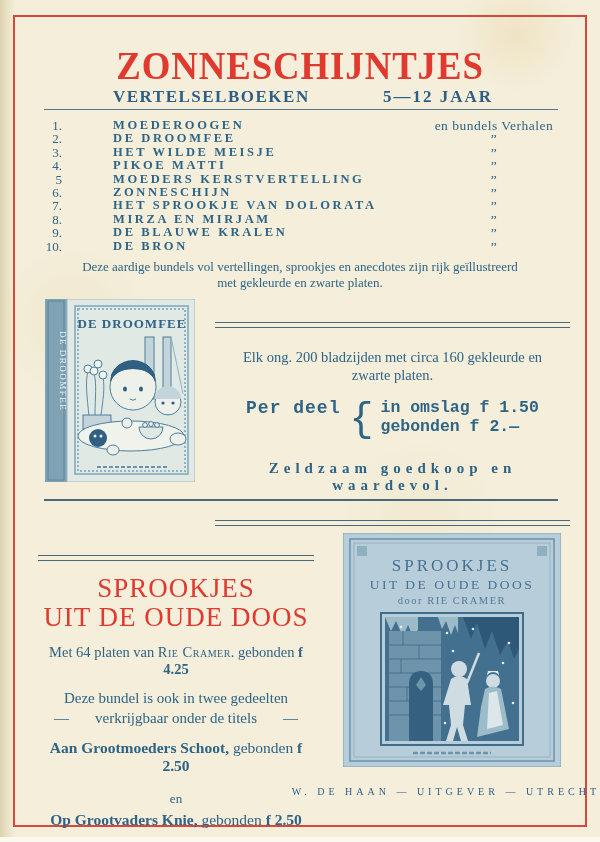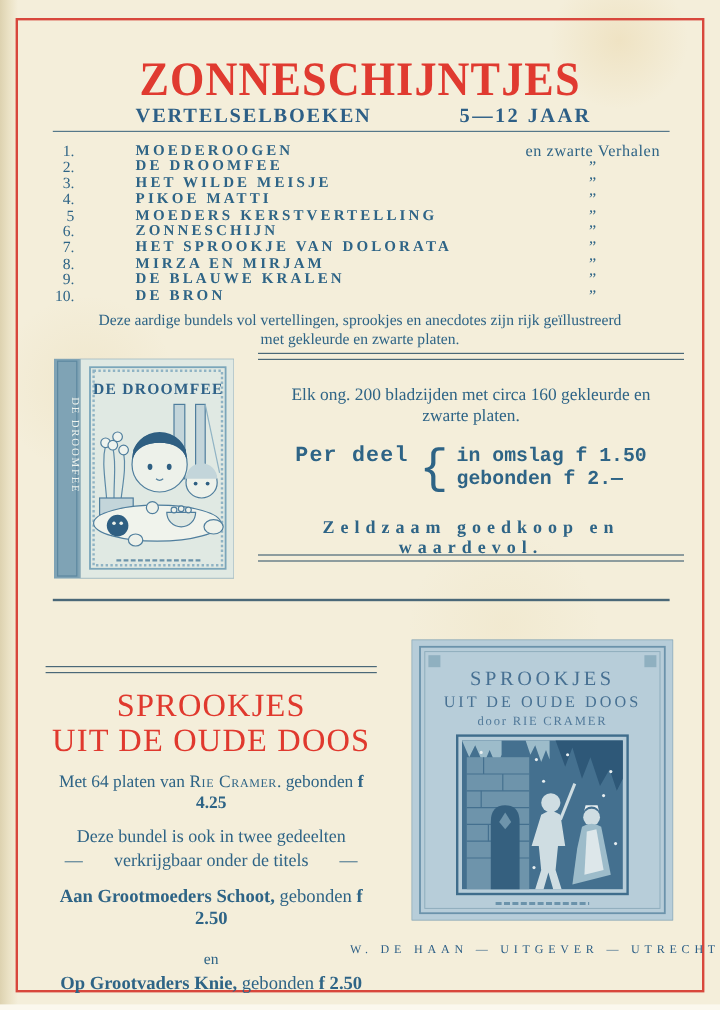--- a/index.html
+++ b/index.html
@@ -25,21 +25,21 @@
   .rule{position:absolute;border-top:2px solid #4a6878;}
   .rule-thin{position:absolute;border-top:1.5px solid #56788a;}
   .list{position:absolute;top:119px;left:36px;width:528px;}
   .row{display:flex;height:13.4px;line-height:13.4px;font-size:13px;color:#2e6486;}
   .row .num{width:26px;text-align:right;margin-right:11px;}
   .row .t{flex:1;letter-spacing:2.6px;font-weight:bold;font-size:12.5px;margin-left:40px;}
   .row .note{width:140px;text-align:center;font-size:13.5px;letter-spacing:.5px;}
   .intro{position:absolute;top:259px;left:30px;width:540px;text-align:center;
     font-size:13px;line-height:16px;color:#2e6486;}
   .cover1{position:absolute;left:45px;top:299px;width:150px;height:183px;}
-  .offer{position:absolute;left:215px;top:294px;width:355px;height:174px;color:#2e6486;}
+  .offer{position:absolute;left:215px;top:322px;width:355px;height:204px;color:#2e6486;}
   .dbl{height:4px;border-top:1px solid #4a6878;border-bottom:1px solid #4a6878;}
   .offer .dbl-top{position:absolute;top:0;left:0;right:0;}
   .offer .dbl-bot{position:absolute;bottom:0;left:0;right:0;}
   .offer-desc{margin-top:26px;text-align:center;font-size:14.5px;line-height:18px;}
   .perdeel{display:flex;justify-content:center;margin-top:14px;font-family:Liberation Mono, monospace;}
   .perdeel .lbl{font-size:18px;font-weight:bold;letter-spacing:1px;}
   .perdeel .brace{font-size:40px;font-weight:normal;margin:0 7px 0 9px;color:#2e6486;}
   .perdeel .opts{text-align:left;font-size:16.5px;font-weight:bold;line-height:19px;}
   .slogan{margin-top:17px;text-align:center;font-size:15px;font-weight:bold;letter-spacing:5px;}
   .sec2{position:absolute;left:38px;top:538px;width:276px;text-align:center;color:#2e6486;}
@@ -68,21 +68,21 @@
 
   <div class="title">ZONNESCHIJNTJES</div>
   <div class="sub-left">VERTELSELBOEKEN</div>
   <div class="sub-right">5—12 JAAR</div>
   <div class="rule-thin" style="top:109px;left:44px;width:514px;"></div>
 
   <div class="list">
     <div class="row">
         <span class="num">1.</span>
         <span class="t">MOEDEROOGEN</span>
-        <span class="note">en zwarte Verhalen</span>
+        <span class="note">en bundels Verhalen</span>
       </div>
     <div class="row">
         <span class="num">2.</span>
         <span class="t">DE DROOMFEE</span>
         <span class="note">”</span>
       </div>
     <div class="row">
         <span class="num">3.</span>
         <span class="t">HET WILDE MEISJE</span>
         <span class="note">”</span>

